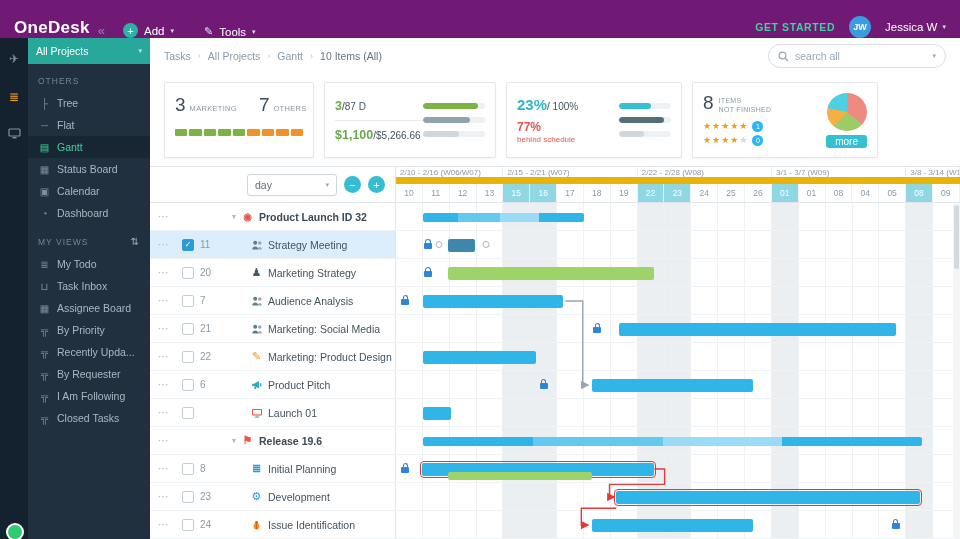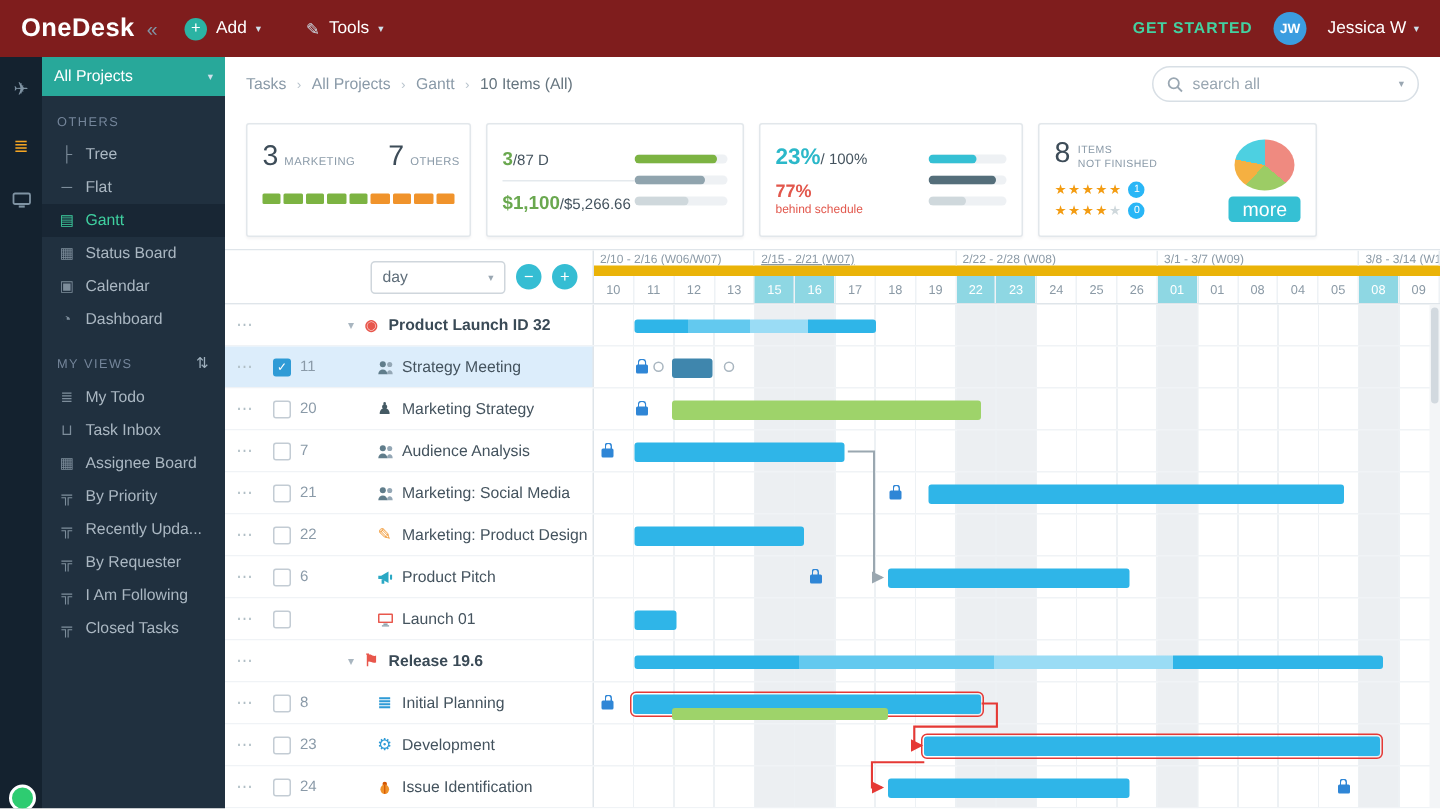--- a/index.html
+++ b/index.html
@@ -1,20 +1,20 @@
 <!DOCTYPE html>
 <html><head>
 <meta charset="utf-8">
 <style>
 *{box-sizing:border-box;margin:0;padding:0;}
 html,body{width:960px;height:539px;overflow:hidden;}
 body{font-family:"Liberation Sans",sans-serif;background:#fff;position:relative;font-size:11px;color:#44535e;}
 
 
-.topbar{height:38px;background:#7f1d1d;display:flex;align-items:center;color:#fff;}
+.topbar{height:38px;background:#701a75;display:flex;align-items:flex-end;color:#fff;}
 .logo{font-size:17px;font-weight:bold;padding:0 6px 0 14px;letter-spacing:.3px;cursor:pointer;}
 .collapse{color:#8195a5;font-size:13px;margin:0 18px 0 2px;cursor:pointer;}
 .tb-btn{display:flex;align-items:center;gap:6px;font-size:11.5px;margin-right:30px;cursor:pointer;}
 .plus-circle{width:15px;height:15px;border-radius:50%;background:#2bb3a3;display:grid;place-items:center;font-size:11px;color:#fff;}
 .tool-ic{font-size:11px;color:#cfe0ea;}
 .caret{font-size:7px;color:#9aa7b2;}
 .tb-btn .caret,.user .caret,.proj .caret{color:#cfe0ea;}
 .tb-right{margin-left:auto;display:flex;align-items:center;gap:14px;padding-right:14px;}
 .get-started{color:#43d1a1;font-size:10.5px;font-weight:bold;letter-spacing:.6px;cursor:pointer;}
 .avatar{width:22px;height:22px;border-radius:50%;background:#3b9de0;display:grid;place-items:center;font-size:9px;font-weight:bold;}
@@ -73,21 +73,21 @@
 .c4left{flex:1;min-width:0;}
 .c4top{display:flex;align-items:flex-start;gap:5px;}
 .nf{font-size:7px;color:#8a9aa8;line-height:1.3;margin-top:4px;letter-spacing:.3px;}
 .stars{margin-top:5px;}
 .star-row{display:flex;align-items:center;gap:1px;height:14px;}
 .star{font-size:9px;color:#f39c12;}
 .star.gray{color:#cfd8dc;}
 .badge{width:11px;height:11px;border-radius:50%;background:#29b6f6;color:#fff;font-size:7px;display:grid;place-items:center;margin-left:4px;}
 .c4right{display:flex;flex-direction:column;align-items:center;gap:4px;padding-top:1px;}
 .pie{width:40px;height:40px;border-radius:50%;}
-.more{background:#35c0d4;color:#fff;font-size:13px;padding:1px 9px;border-radius:3px;cursor:pointer;}
+.more{background:#35c0d4;color:#fff;font-size:10px;padding:1px 9px;border-radius:3px;cursor:pointer;}
 
 
 .gantt{flex:1;border-top:1px solid #dfe5ea;display:flex;flex-direction:column;min-height:0;}
 .ghead{display:flex;height:36px;border-bottom:1px solid #dfe5ea;background:#fff;}
 .gctrl{width:246px;display:flex;align-items:center;justify-content:flex-end;gap:7px;padding-right:10px;border-right:1px solid #dfe5ea;}
 .scale-select{width:90px;height:22px;border:1px solid #cfd6dc;border-radius:3px;display:flex;align-items:center;justify-content:space-between;padding:0 7px;font-size:10.5px;color:#5f6e7a;cursor:pointer;background:#fff;}
 .scale-select .caret{color:#9aa7b2;}
 .zoom{width:17px;height:17px;border-radius:50%;background:#35bdd3;color:#fff;display:grid;place-items:center;font-size:11px;cursor:pointer;}
 .gtime{flex:1;display:flex;flex-direction:column;overflow:hidden;}
 .weeksrow{display:flex;height:17px;border-bottom:7px solid #eab308;}
@@ -372,21 +372,21 @@
           <div class="scale-select">
             <span>day</span>
             <span class="caret">▾</span>
           </div>
           <span class="zoom">−</span>
           <span class="zoom">+</span>
         </div>
         <div class="gtime">
           <div class="weeksrow" id="weeksrow">
               <div class="week" style="width: 107.429px;">2/10 - 2/16 (W06/W07)</div>
-              <div class="week" style="width: 134.286px; text-decoration: underline;">2/15 - 2/21 (W07)</div>
+              <div class="week" style="width: 134.286px;">2/15 - 2/21 (W07)</div>
               <div class="week" style="width: 134.286px;">2/22 - 2/28 (W08)</div>
               <div class="week" style="width: 134.286px;">3/1 - 3/7 (W09)</div>
               <div class="week" style="width: 53.7143px;">3/8 - 3/14 (W10</div>
             </div>
           <div class="daysrow" id="daysrow">
               <div class="day">10</div>
               <div class="day">11</div>
               <div class="day">12</div>
               <div class="day">13</div>
               <div class="day we">15</div>

